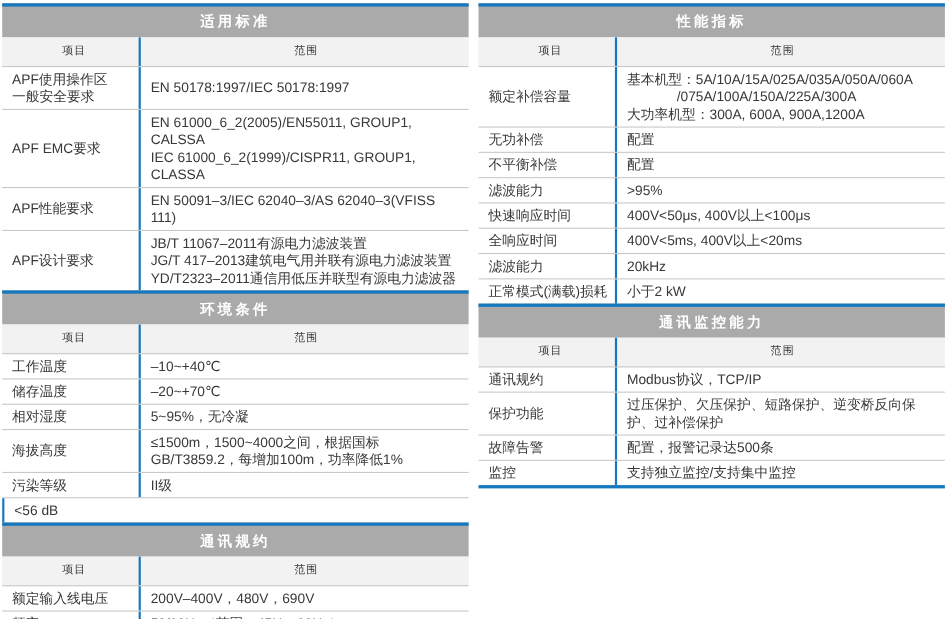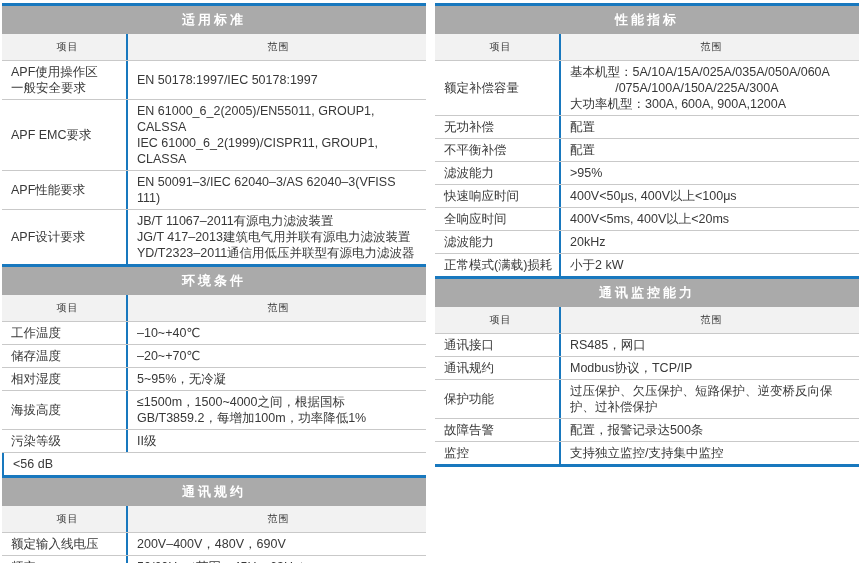--- a/index.html
+++ b/index.html
@@ -188,24 +188,20 @@
           <div class="cell value-cell">小于2 kW</div>
         </div>
       </section>
       <section class="spec-table">
         <div class="section-title">通讯监控能力</div>
         <div class="row header-row">
           <div class="cell item-cell">项目</div>
           <div class="cell value-cell">范围</div>
         </div>
         <div class="row">
-          <div class="cell item-cell">通讯接口</div>
-          <div class="cell value-cell">RS485，网口</div>
-        </div>
-        <div class="row">
           <div class="cell item-cell">通讯规约</div>
           <div class="cell value-cell">Modbus协议，TCP/IP</div>
         </div>
         <div class="row">
           <div class="cell item-cell">保护功能</div>
           <div class="cell value-cell">过压保护、欠压保护、短路保护、逆变桥反向保护、过补偿保护</div>
         </div>
         <div class="row">
           <div class="cell item-cell">故障告警</div>
           <div class="cell value-cell">配置，报警记录达500条</div>

